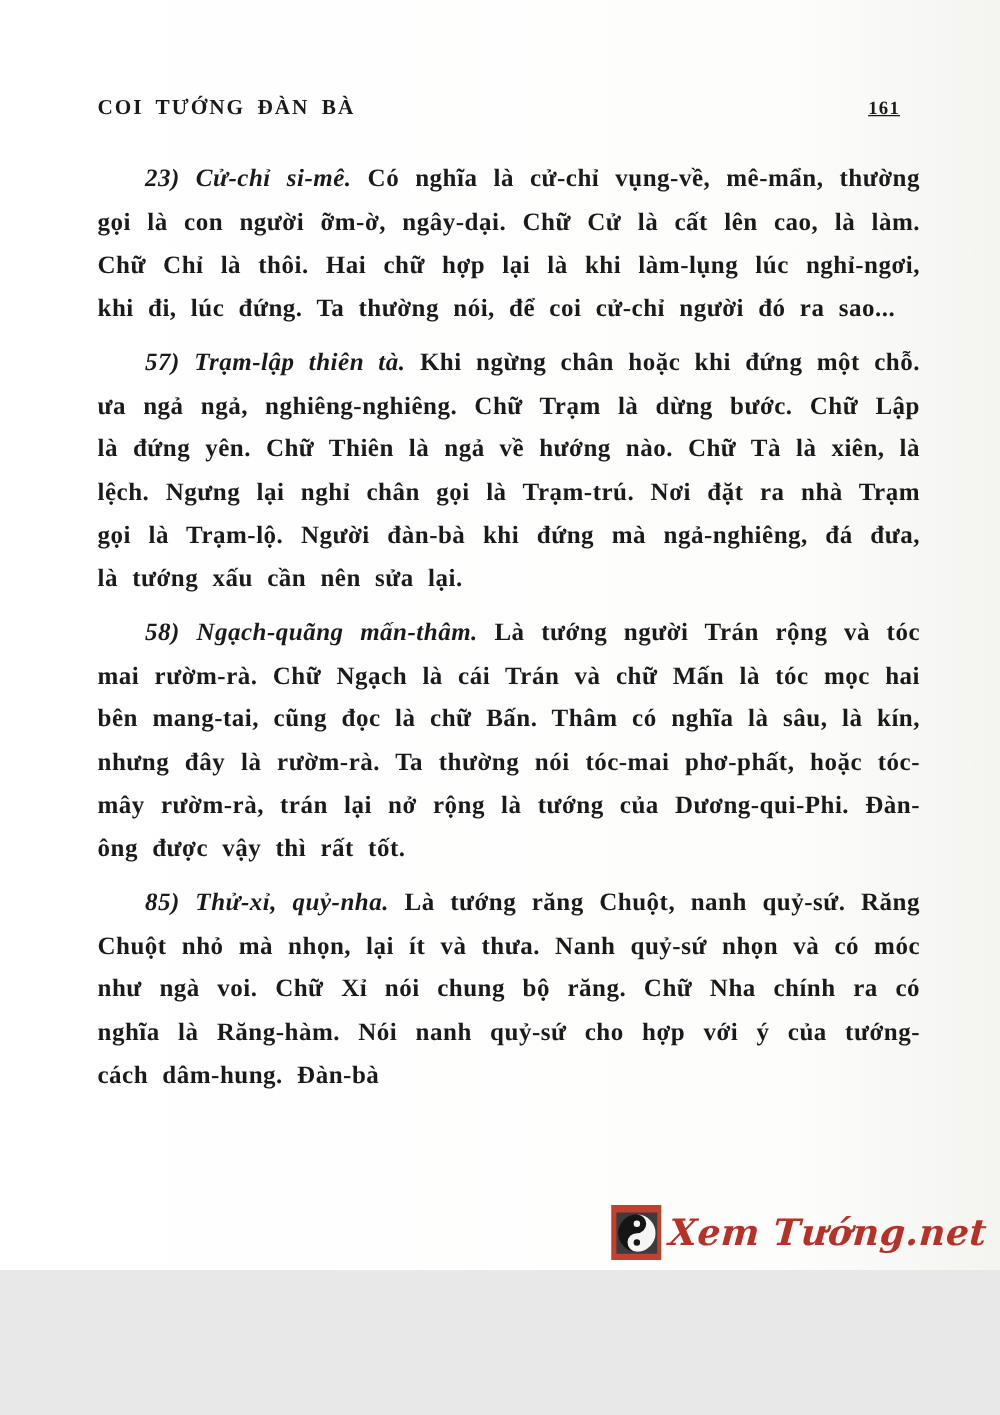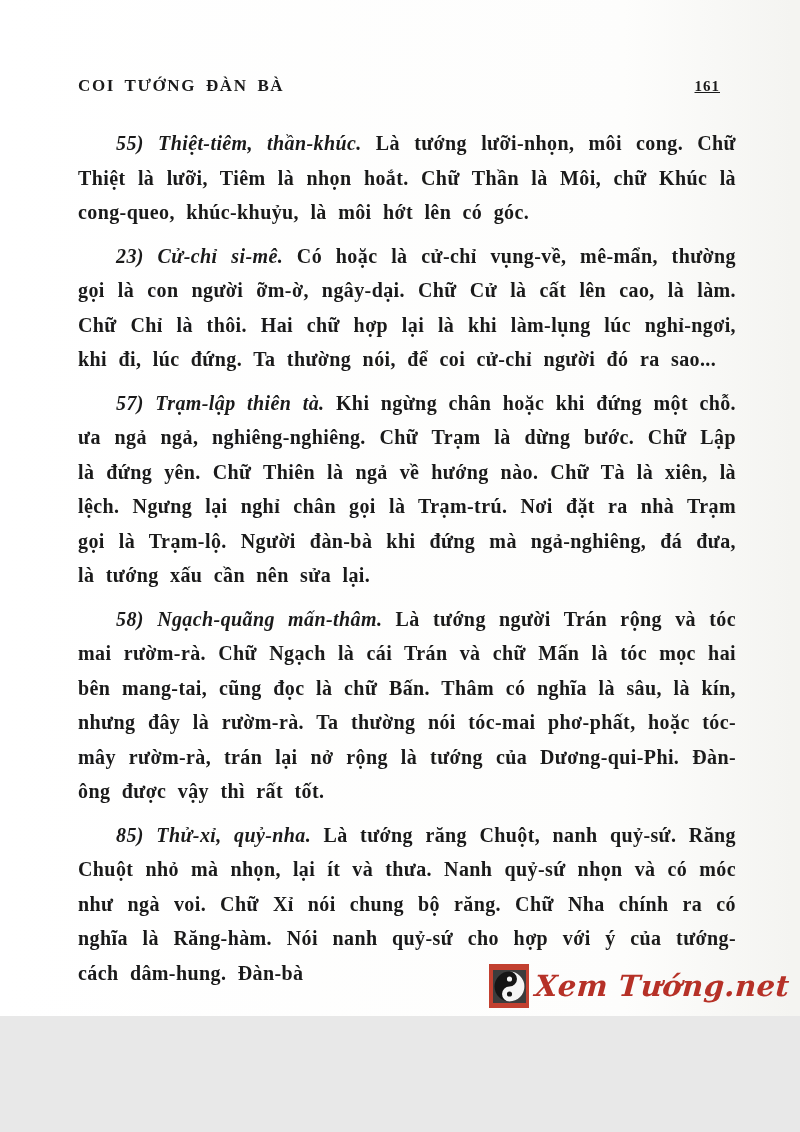--- a/index.html
+++ b/index.html
@@ -78,23 +78,22 @@
 <body>
 
 <div class="page">
   <div class="content">
 
     <div class="page-header">
       <span class="header-title">COI TƯỚNG ĐÀN BÀ</span>
       <span class="page-number">161</span>
     </div>
 
-    <p class="para"><span class="para-number">55)</span> <span class="para-term">Thiệt-tiêm, thần-khúc.</span> <span class="para-body">Là tướng lưỡi-nhọn, môi cong. Chữ Thiệt là lưỡi, Tiêm là nhọn hoắt. Chữ Thần là Môi, chữ Khúc là cong-queo, khúc-khuỷu, là môi hớt lên có góc.</span></p>
 
-    <p class="para"><span class="para-number">23)</span> <span class="para-term">Cử-chỉ si-mê.</span> <span class="para-body">Có hoặc là cử-chỉ vụng-về, mê-mẩn, thường gọi là con người ỡm-ờ, ngây-dại. Chữ Cử là cất lên cao, là làm. Chữ Chỉ là thôi. Hai chữ hợp lại là khi làm-lụng lúc nghỉ-ngơi, khi đi, lúc đứng. Ta thường nói, để coi cử-chỉ người đó ra sao...</span></p>
+    <p class="para"><span class="para-number">23)</span> <span class="para-term">Cử-chỉ si-mê.</span> <span class="para-body">Có nghĩa là cử-chỉ vụng-về, mê-mẩn, thường gọi là con người ỡm-ờ, ngây-dại. Chữ Cử là cất lên cao, là làm. Chữ Chỉ là thôi. Hai chữ hợp lại là khi làm-lụng lúc nghỉ-ngơi, khi đi, lúc đứng. Ta thường nói, để coi cử-chỉ người đó ra sao...</span></p>
 
     <p class="para"><span class="para-number">57)</span> <span class="para-term">Trạm-lập thiên tà.</span> <span class="para-body">Khi ngừng chân hoặc khi đứng một chỗ. ưa ngả ngả, nghiêng-nghiêng. Chữ Trạm là dừng bước. Chữ Lập là đứng yên. Chữ Thiên là ngả về hướng nào. Chữ Tà là xiên, là lệch. Ngưng lại nghỉ chân gọi là Trạm-trú. Nơi đặt ra nhà Trạm gọi là Trạm-lộ. Người đàn-bà khi đứng mà ngả-nghiêng, đá đưa, là tướng xấu cần nên sửa lại.</span></p>
 
     <p class="para"><span class="para-number">58)</span> <span class="para-term">Ngạch-quãng mấn-thâm.</span> <span class="para-body">Là tướng người Trán rộng và tóc mai rườm-rà. Chữ Ngạch là cái Trán và chữ Mấn là tóc mọc hai bên mang-tai, cũng đọc là chữ Bấn. Thâm có nghĩa là sâu, là kín, nhưng đây là rườm-rà. Ta thường nói tóc-mai phơ-phất, hoặc tóc-mây rườm-rà, trán lại nở rộng là tướng của Dương-qui-Phi. Đàn-ông được vậy thì rất tốt.</span></p>
 
     <p class="para"><span class="para-number">85)</span> <span class="para-term">Thử-xỉ, quỷ-nha.</span> <span class="para-body">Là tướng răng Chuột, nanh quỷ-sứ. Răng Chuột nhỏ mà nhọn, lại ít và thưa. Nanh quỷ-sứ nhọn và có móc như ngà voi. Chữ Xỉ nói chung bộ răng. Chữ Nha chính ra có nghĩa là Răng-hàm. Nói nanh quỷ-sứ cho hợp với ý của tướng-cách dâm-hung. Đàn-bà</span></p>
 
   </div>
 
   <div class="watermark">

